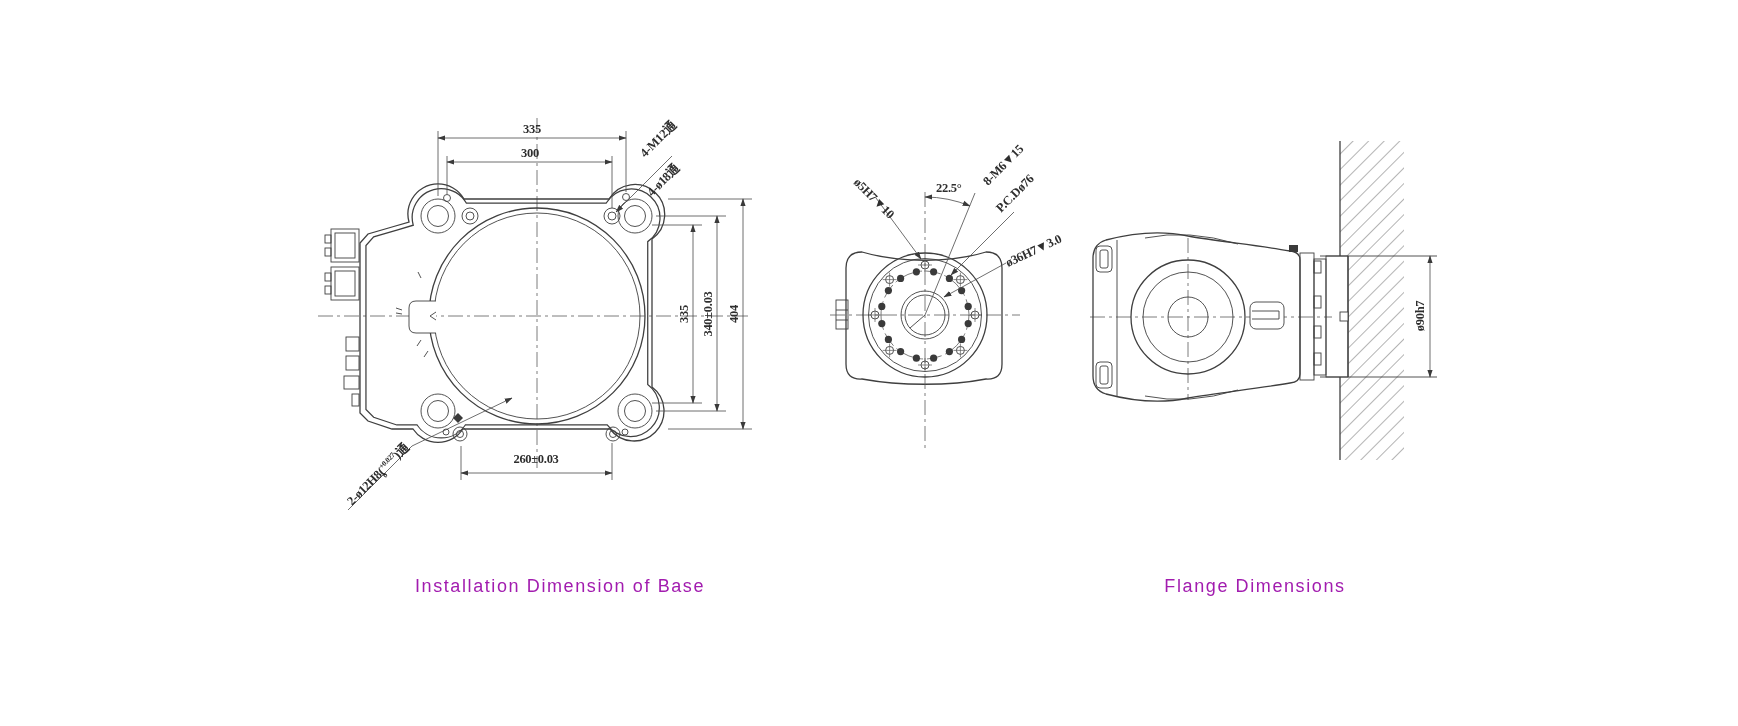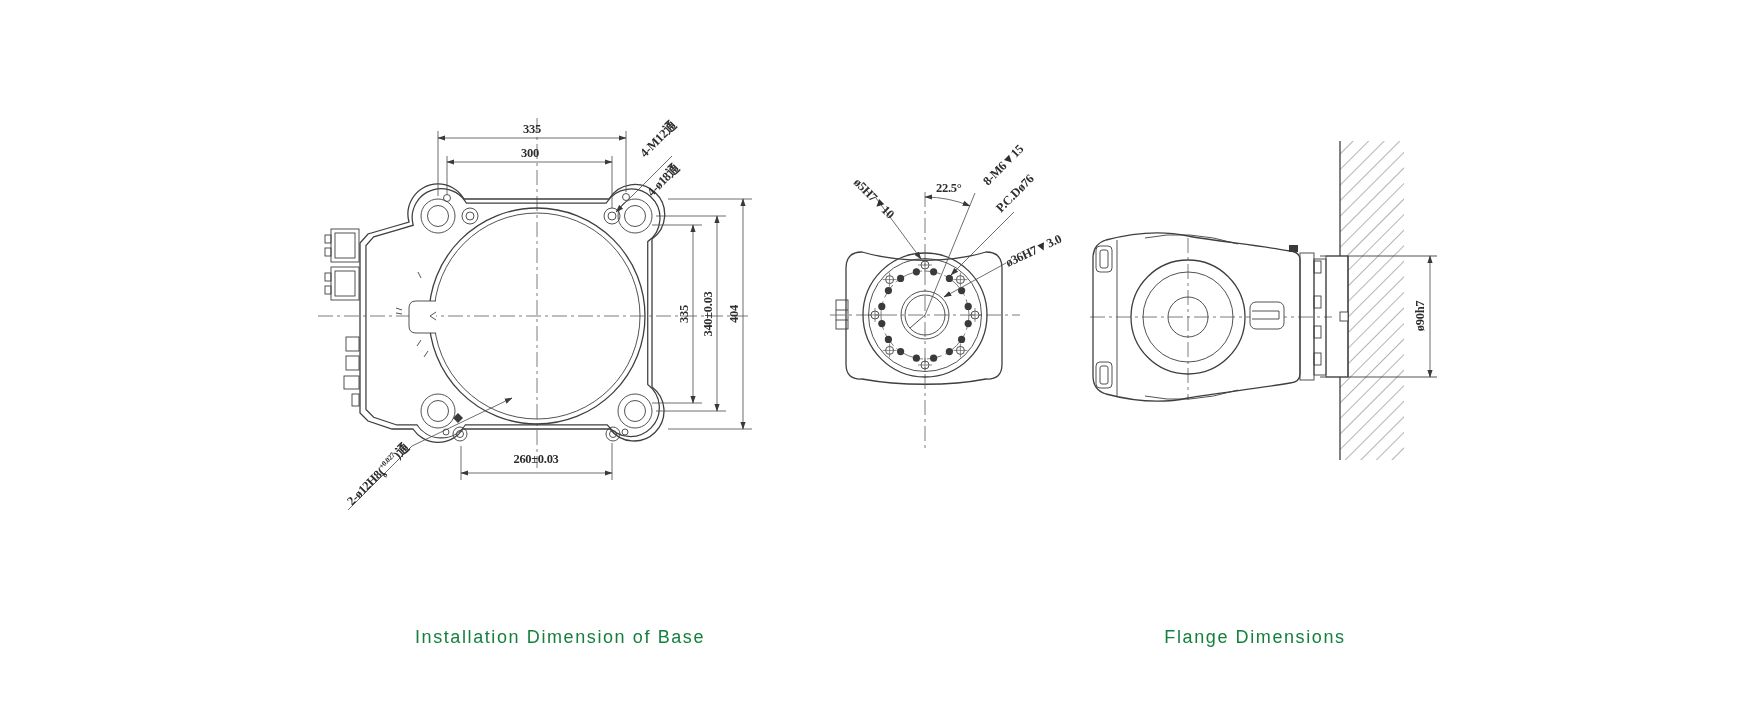--- a/index.html
+++ b/index.html
@@ -1,22 +1,22 @@
 <!DOCTYPE html>
 <html><head>
 <meta charset="utf-8">
 <style>
   html,body{margin:0;padding:0;background:#ffffff;}
   #stage{position:relative;width:1738px;height:712px;background:#ffffff;overflow:hidden;
          font-family:"Liberation Sans",sans-serif;}
   svg text{font-family:"Liberation Serif",serif;font-weight:700;fill:#2e2e2e;}
   .dimtxt{font-size:12.5px;letter-spacing:-0.3px;}
   .dimtxt-sm{font-size:7.5px;}
-  .caption{position:absolute;top:627px;transform:translateX(-50%);
-           font-size:18px;letter-spacing:1.6px;color:#15803d;white-space:nowrap;}
+  .caption{position:absolute;top:576px;transform:translateX(-50%);
+           font-size:18px;letter-spacing:1.6px;color:#a21caf;white-space:nowrap;}
   .ln{stroke:#3f3f3f;fill:none;}
   .thick{stroke-width:1.3;}
   .thin{stroke-width:0.9;}
   .dim{stroke:#4a4a4a;stroke-width:0.8;fill:none;}
   .cl{stroke:#5a5a5a;stroke-width:0.8;fill:none;stroke-dasharray:15 4 3 4;}
   .whitefill{fill:#ffffff;}
 </style>
 </head>
 <body>
 

